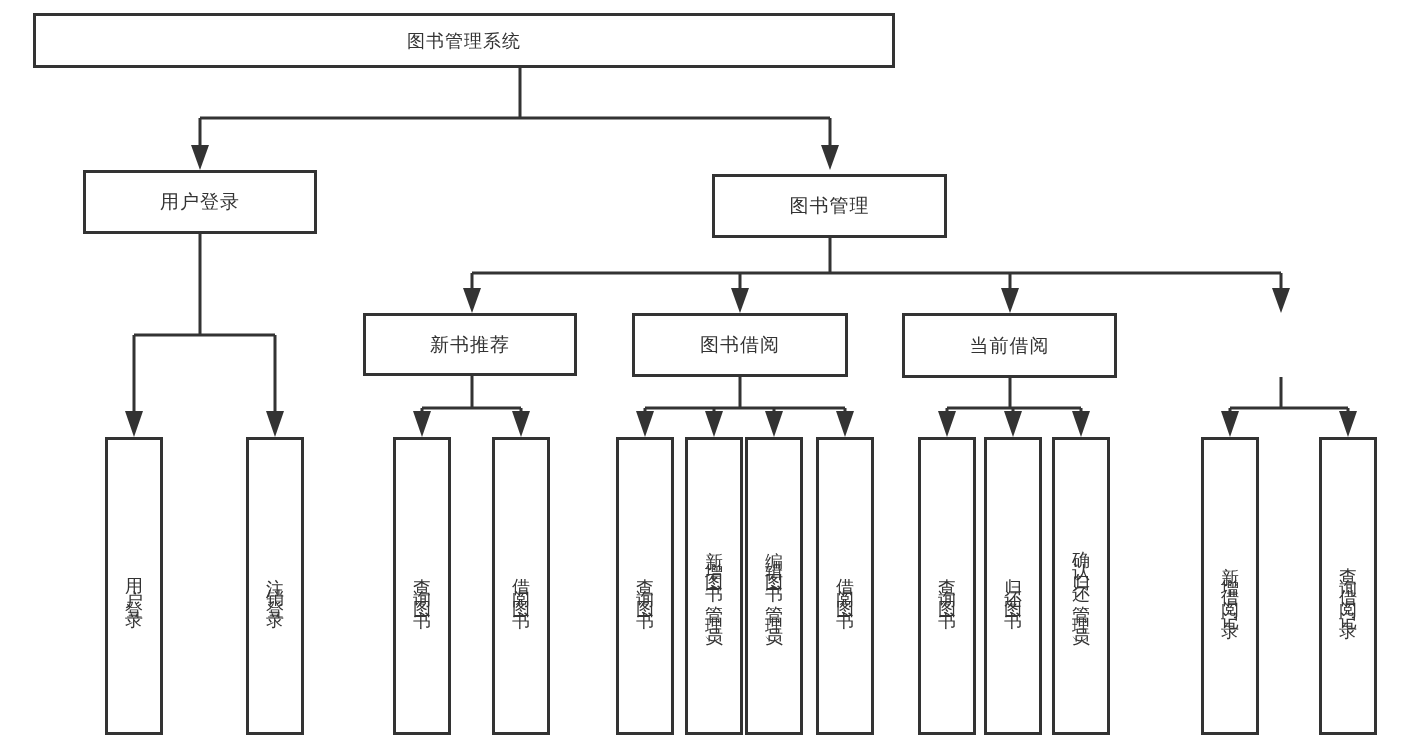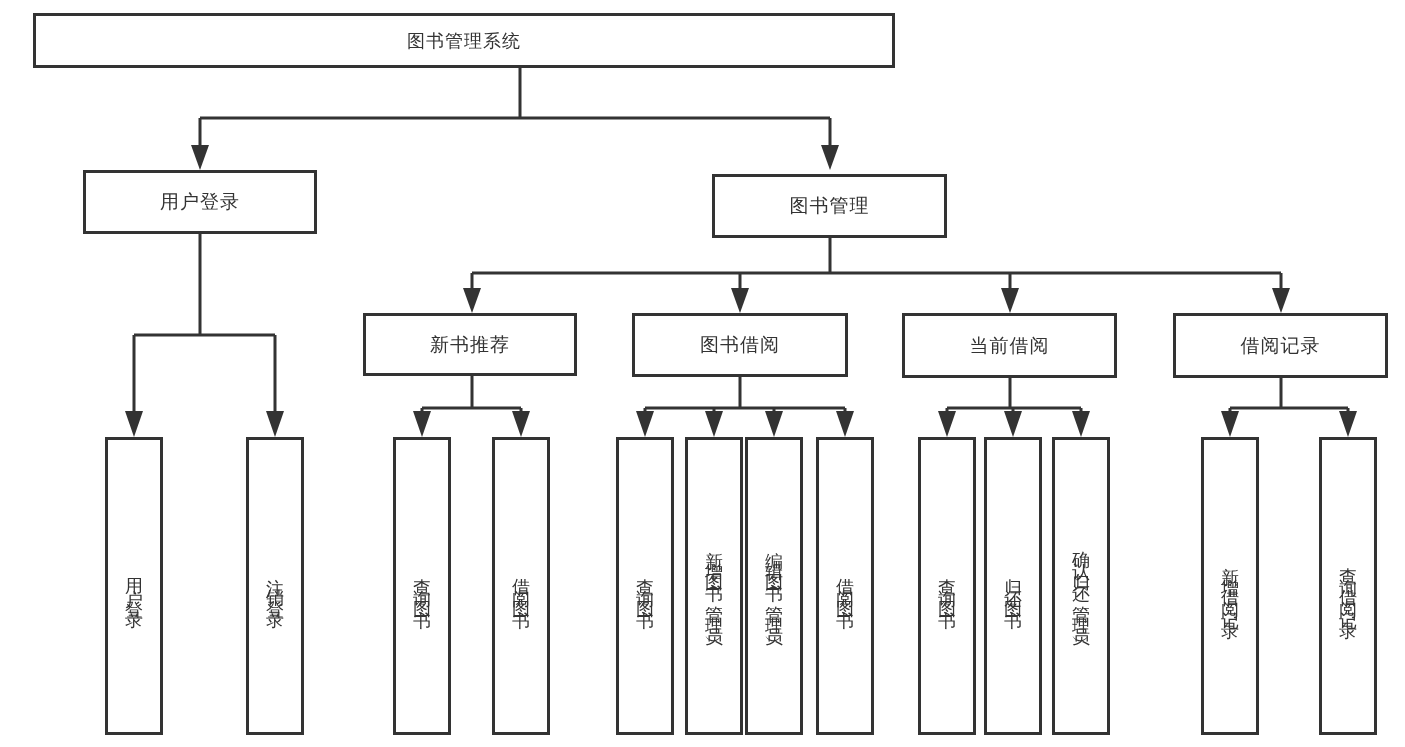--- a/index.html
+++ b/index.html
@@ -89,21 +89,20 @@
   </svg>
 
   <div class="node h root" style="left:12px;top:13px;width:862px;height:55px;margin-left:21px;">图书管理系统</div>
 
   <div class="node h" style="left:83px;top:170px;width:234px;height:64px;">用户登录</div>
   <div class="node h" style="left:712px;top:174px;width:235px;height:64px;">图书管理</div>
 
   <div class="node h" style="left:363px;top:313px;width:214px;height:63px;">新书推荐</div>
   <div class="node h" style="left:902px;top:313px;width:215px;height:65px;">当前借阅</div>
   <div class="node h" style="left:632px;top:313px;width:216px;height:64px;">图书借阅</div>
-  <div class="node h" style="left:1173px;top:313px;width:215px;height:65px;">借阅记录</div>
 
   <div class="node v" style="left:105px;top:437px;width:58px;height:298px;">用户登录</div>
   <div class="node v" style="left:246px;top:437px;width:58px;height:298px;">注销登录</div>
 
   <div class="node v" style="left:393px;top:437px;width:58px;height:298px;">查询图书</div>
   <div class="node v" style="left:492px;top:437px;width:58px;height:298px;">借阅图书</div>
 
   <div class="node v" style="left:616px;top:437px;width:58px;height:298px;">查询图书</div>
   <div class="node v" style="left:685px;top:437px;width:58px;height:298px;">新增图书（管理员）</div>
   <div class="node v" style="left:745px;top:437px;width:58px;height:298px;">编辑图书（管理员）</div>

